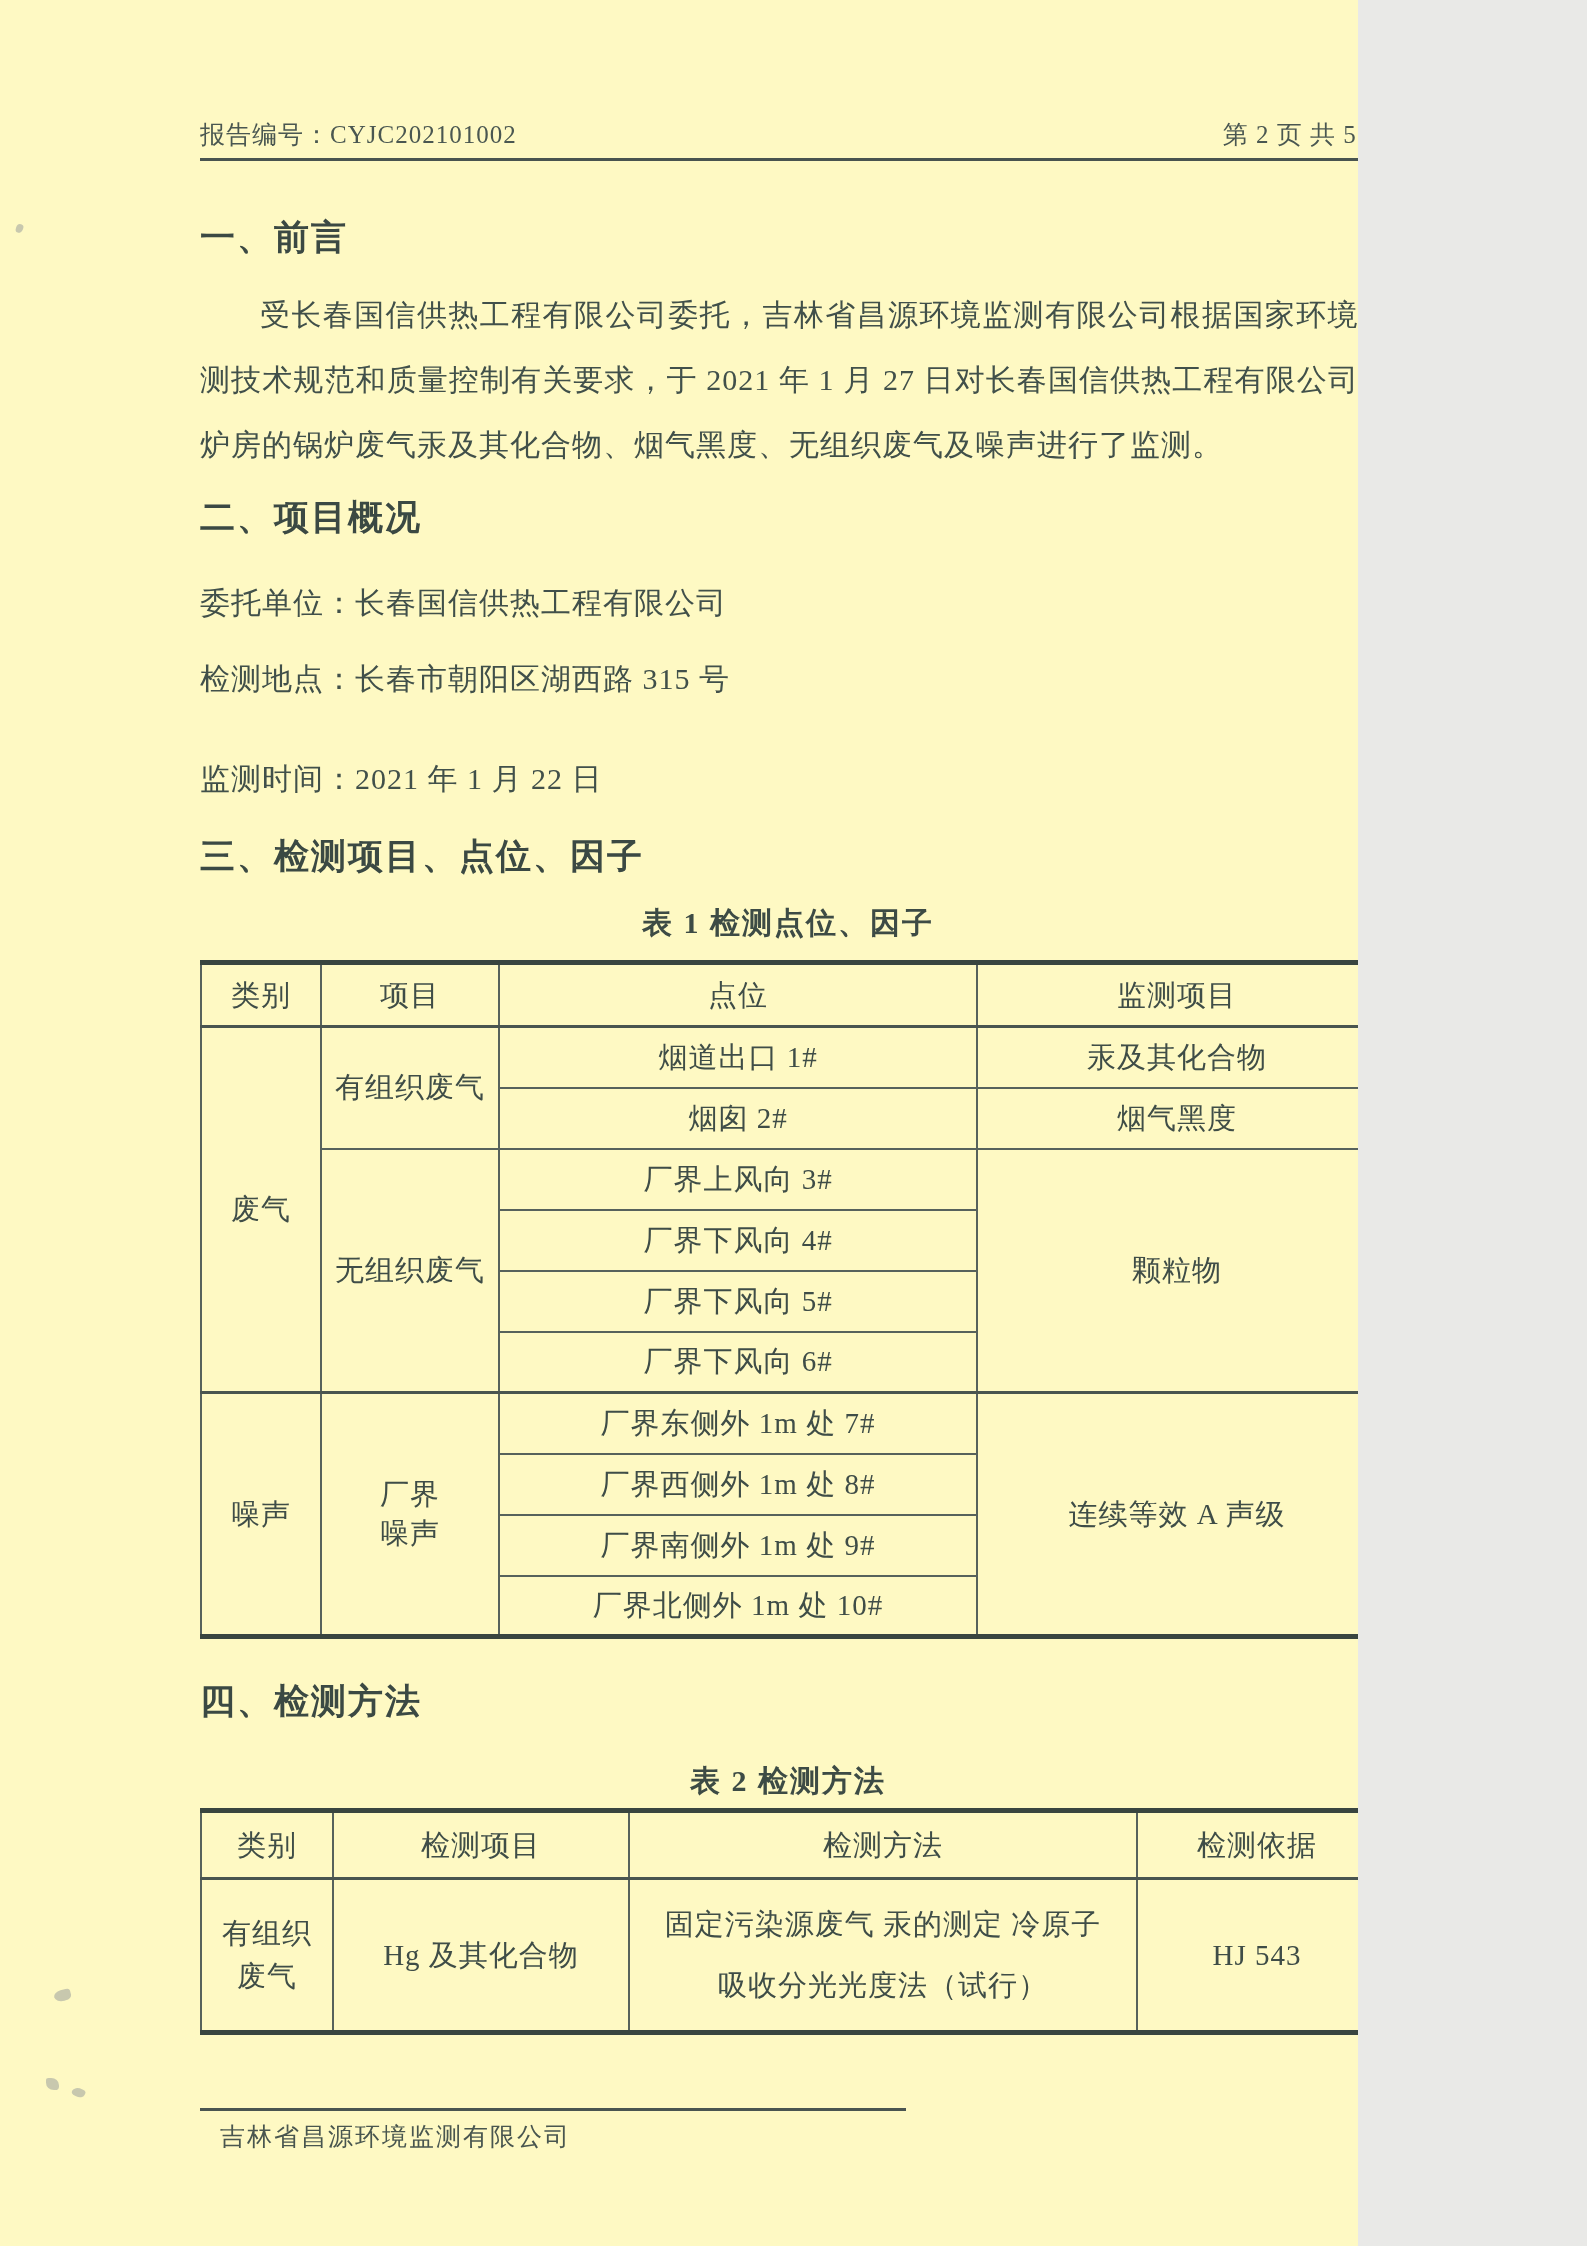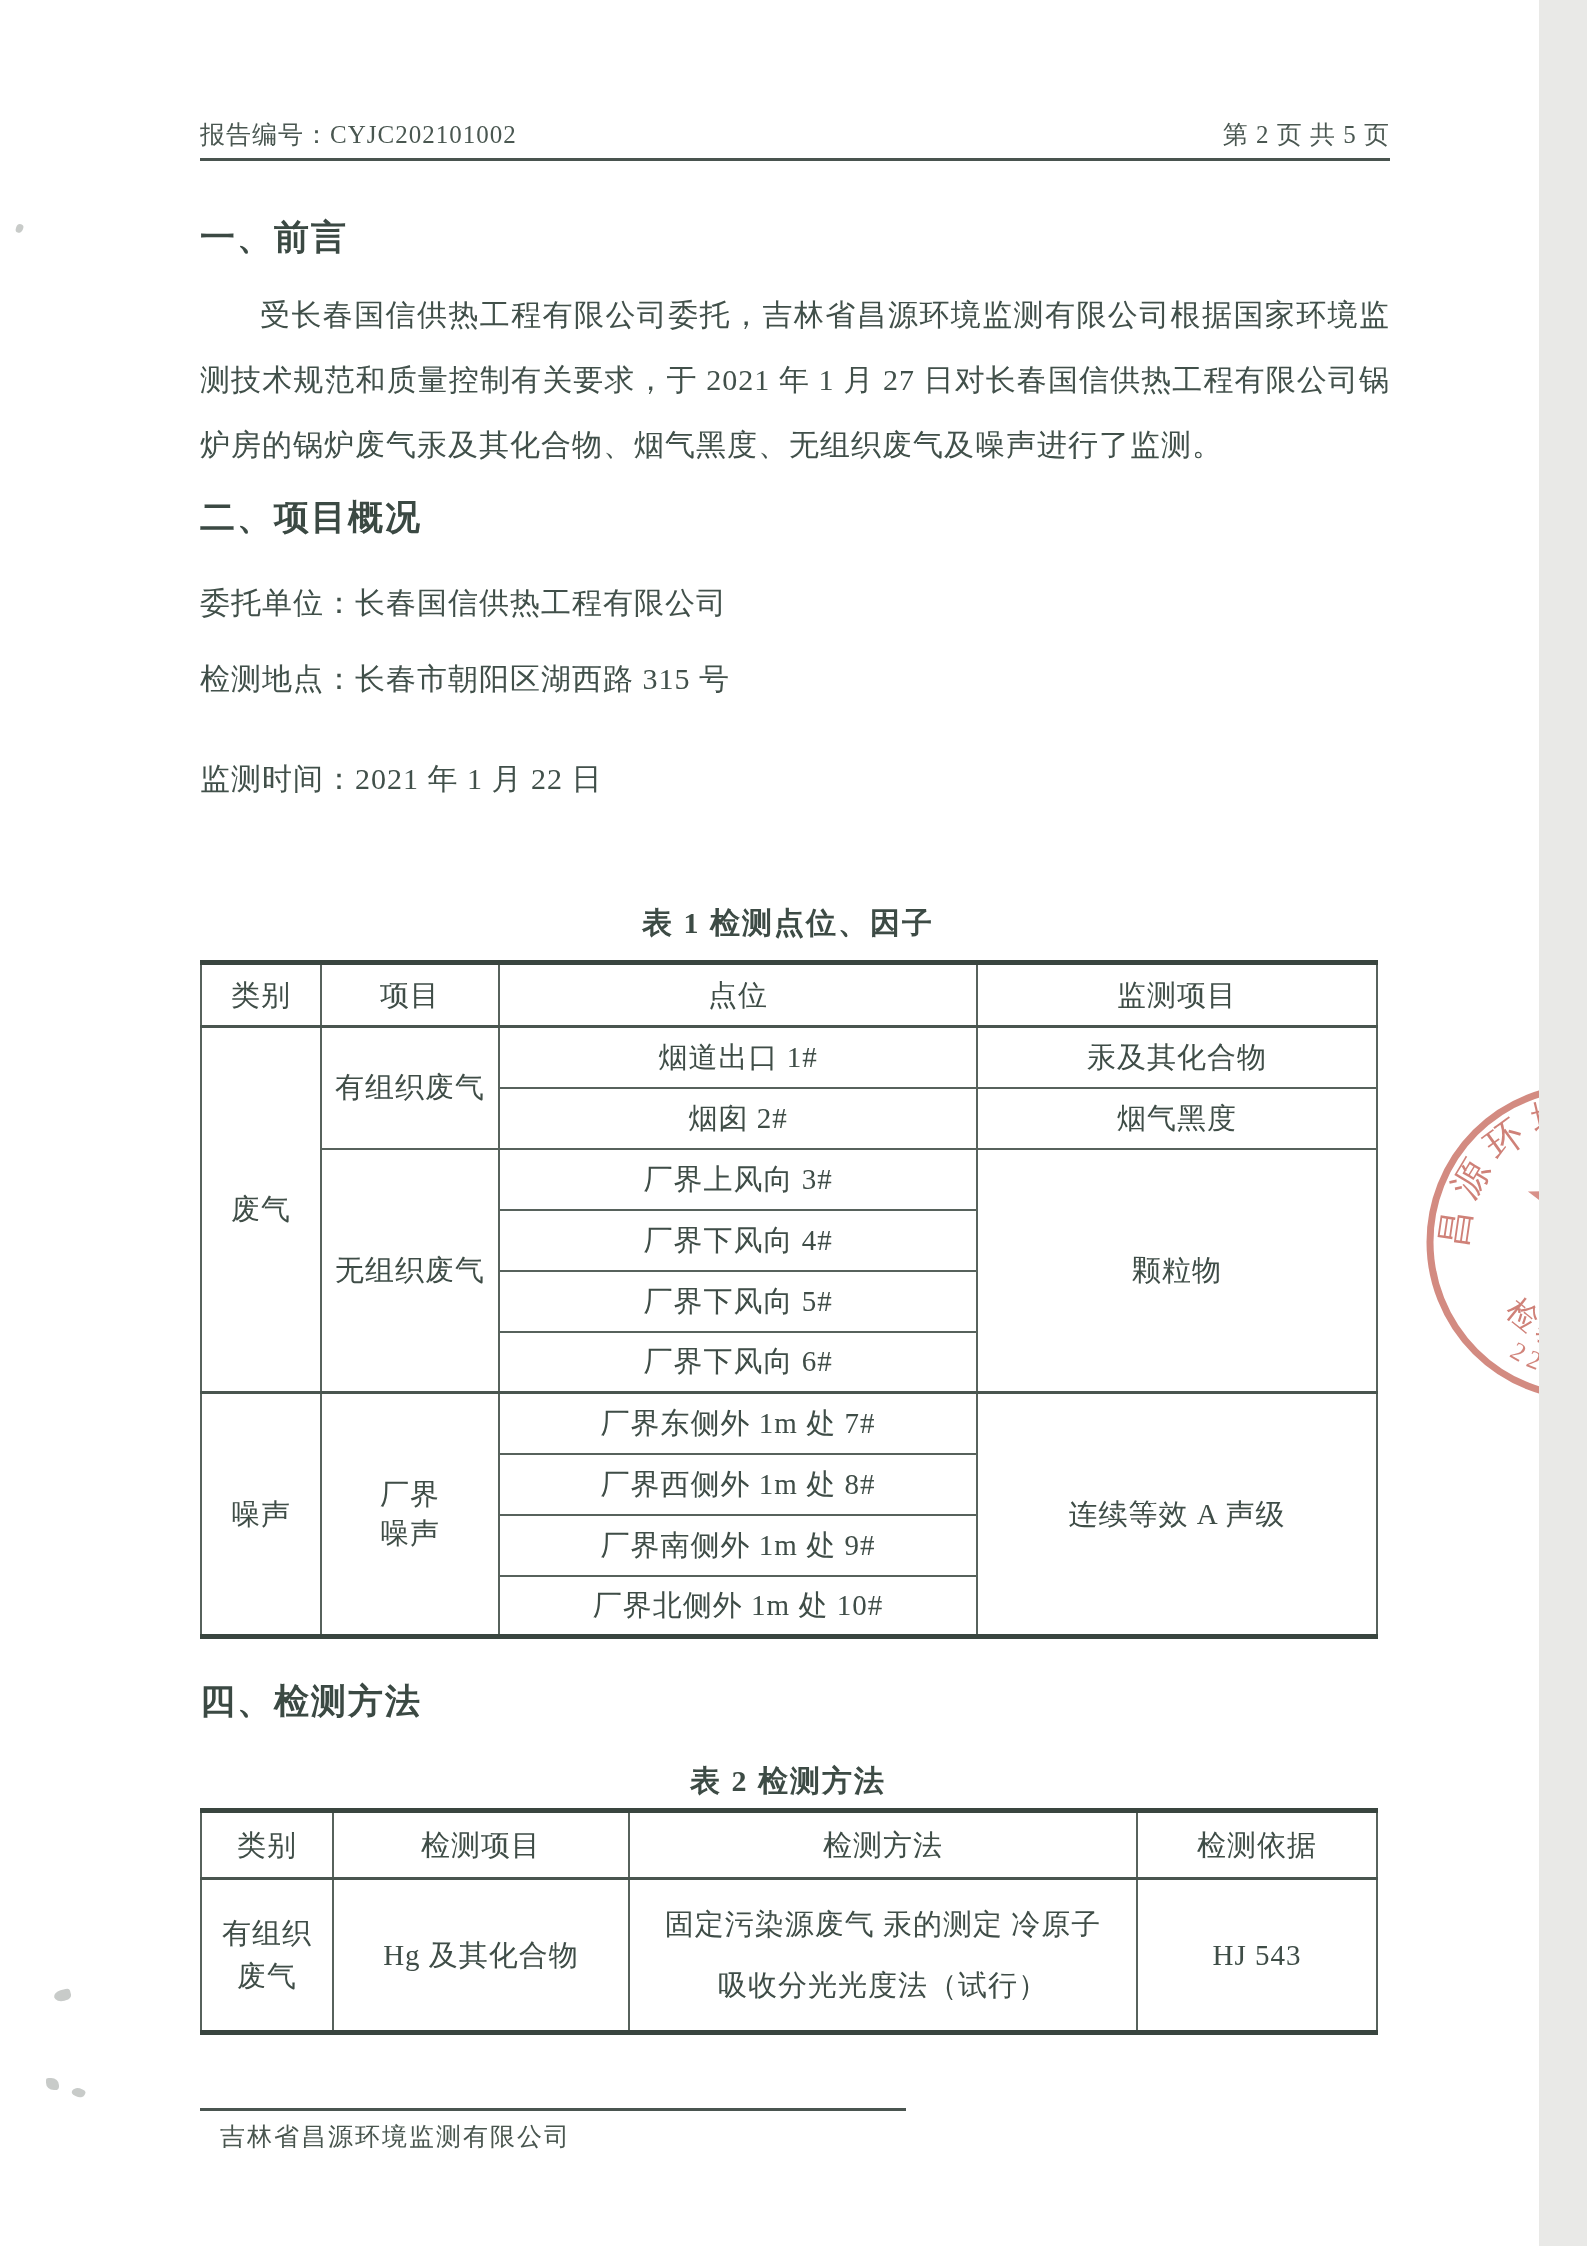--- a/index.html
+++ b/index.html
@@ -1,19 +1,19 @@
 <!DOCTYPE html>
 <html><head>
 <meta charset="utf-8">
 <style>
   * { margin:0; padding:0; box-sizing:border-box; }
   html,body { background:#e9e9e7; }
   .page {
-    position:relative; width:1539px; height:2246px;
-    background:#ffffff; overflow:hidden;
+    position:relative; width:1358px; height:2246px;
+    background:#fef9c3; overflow:hidden;
     color:#43514b;
     font-family:"Liberation Serif","DejaVu Serif",serif;
   }
   
   .hdr { position:absolute; top:118px; left:200px; width:1190px;
          display:flex; justify-content:space-between; font-size:25px; color:#4a5751; letter-spacing:1px;}
   .hdr-rule { position:absolute; top:158px; left:200px; width:1190px; height:3px; background:#49544f; }
   
   .h { position:absolute; left:200px; font-size:35px; font-weight:bold; color:#3b4943; letter-spacing:2px; }
   .s1 { top:214px; }
@@ -80,20 +80,21 @@
   <div class="info i0">
     <span>委托单位：</span><span>长春国信供热工程有限公司</span>
   </div>
   <div class="info i1">
     <span>检测地点：</span><span>长春市朝阳区湖西路 315 号</span>
   </div>
   <div class="info i2">
     <span>监测时间：</span><span>2021 年 1 月 22 日</span>
   </div>
 
+  <div class="h s3">三、检测项目、点位、因子</div>
   <div class="cap cap1">表 1 检测点位、因子</div>
 
   <table class="t t1">
     <colgroup>
       <col style="width:120px">
         <col style="width:178px">
         <col style="width:478px">
         <col style="width:400px">
     </colgroup>
     <thead>

